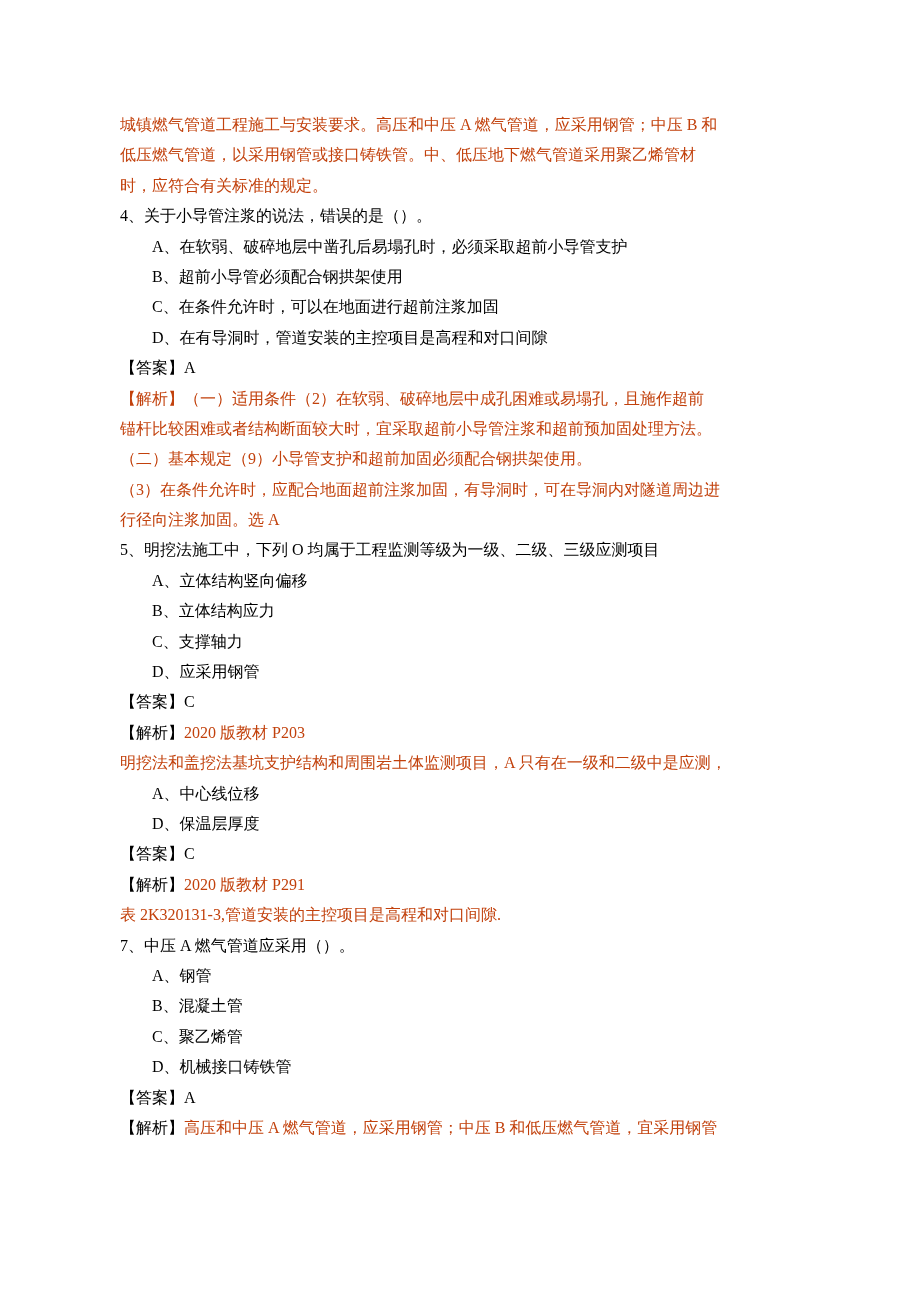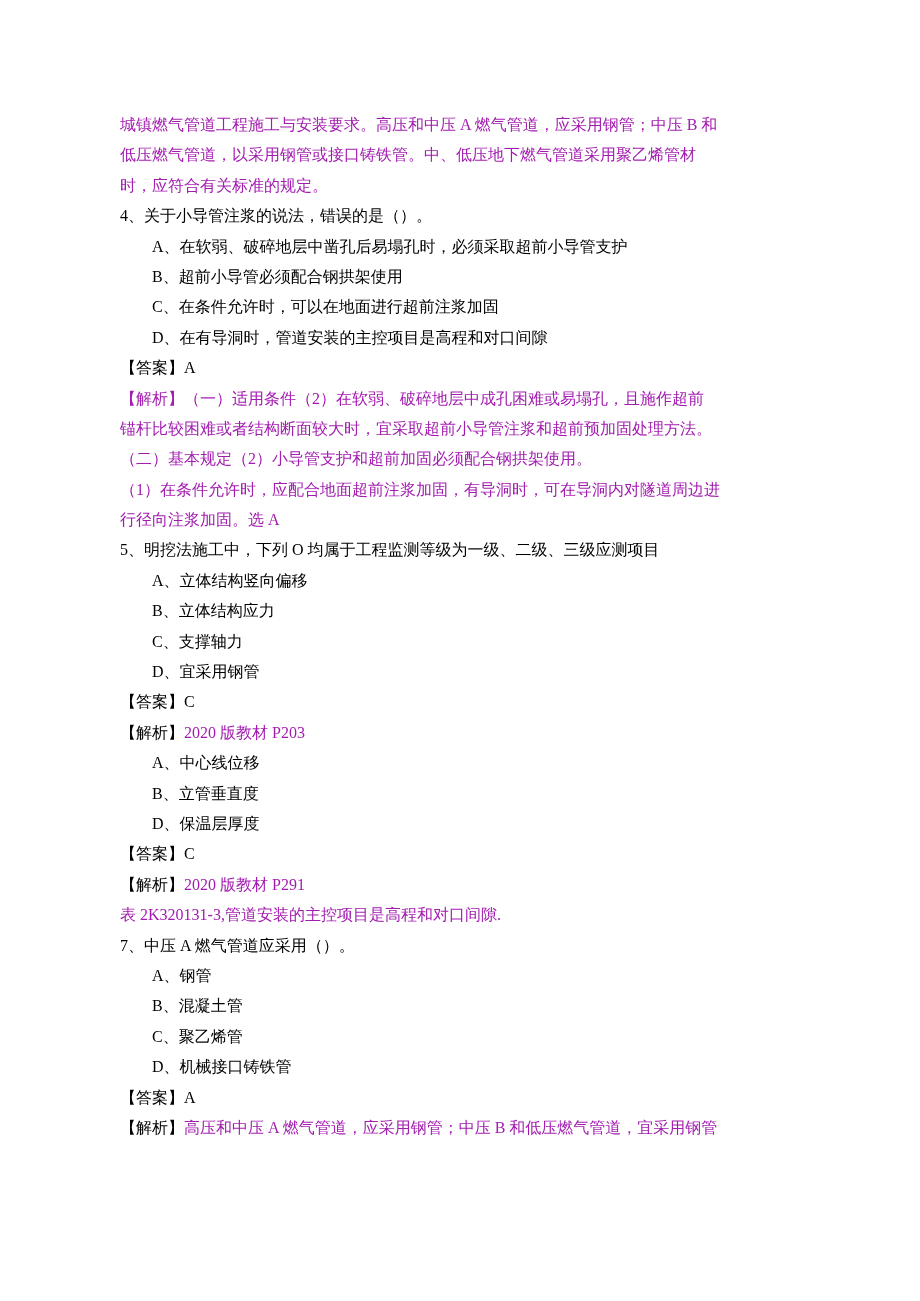--- a/index.html
+++ b/index.html
@@ -15,21 +15,21 @@
     width: 920px;
     min-height: 1301px;
     padding: 110px 120px 60px 120px;
     box-sizing: border-box;
   }
   .line {
     margin: 0;
     padding: 0;
   }
   .olive {
-    color: #a21caf;
+    color: #c2410c;
   }
   .black {
     color: #000000;
   }
   .indent1 {
     padding-left: 2em;
   }
 </style>
 </head>
 <body>
@@ -39,32 +39,32 @@
     <p class="line olive">低压燃气管道，以采用钢管或接口铸铁管。中、低压地下燃气管道采用聚乙烯管材</p>
     <p class="line olive">时，应符合有关标准的规定。</p>
     <p class="line black">4、关于小导管注浆的说法，错误的是（）。</p>
     <p class="line black indent1">A、在软弱、破碎地层中凿孔后易塌孔时，必须采取超前小导管支护</p>
     <p class="line black indent1">B、超前小导管必须配合钢拱架使用</p>
     <p class="line black indent1">C、在条件允许时，可以在地面进行超前注浆加固</p>
     <p class="line black indent1">D、在有导洞时，管道安装的主控项目是高程和对口间隙</p>
     <p class="line black">【答案】A</p>
     <p class="line olive">【解析】（一）适用条件（2）在软弱、破碎地层中成孔困难或易塌孔，且施作超前</p>
     <p class="line olive">锚杆比较困难或者结构断面较大时，宜采取超前小导管注浆和超前预加固处理方法。</p>
-    <p class="line olive">（二）基本规定（2）小导管支护和超前加固必须配合钢拱架使用。</p>
-    <p class="line olive">（1）在条件允许时，应配合地面超前注浆加固，有导洞时，可在导洞内对隧道周边进</p>
+    <p class="line olive">（二）基本规定（9）小导管支护和超前加固必须配合钢拱架使用。</p>
+    <p class="line olive">（3）在条件允许时，应配合地面超前注浆加固，有导洞时，可在导洞内对隧道周边进</p>
     <p class="line olive">行径向注浆加固。选 A</p>
     <p class="line black">5、明挖法施工中，下列 O 均属于工程监测等级为一级、二级、三级应测项目</p>
     <p class="line black indent1">A、立体结构竖向偏移</p>
     <p class="line black indent1">B、立体结构应力</p>
     <p class="line black indent1">C、支撑轴力</p>
-    <p class="line black indent1">D、宜采用钢管</p>
+    <p class="line black indent1">D、应采用钢管</p>
     <p class="line black">【答案】C</p>
     <p class="line"><span class="black">【解析】</span><span class="olive">2020 版教材 P203</span></p>
+    <p class="line olive">明挖法和盖挖法基坑支护结构和周围岩土体监测项目，A 只有在一级和二级中是应测，</p>
     <p class="line black indent1">A、中心线位移</p>
-    <p class="line black indent1">B、立管垂直度</p>
     <p class="line black indent1">D、保温层厚度</p>
     <p class="line black">【答案】C</p>
     <p class="line"><span class="black">【解析】</span><span class="olive">2020 版教材 P291</span></p>
     <p class="line olive">表 2K320131-3,管道安装的主控项目是高程和对口间隙.</p>
     <p class="line black">7、中压 A 燃气管道应采用（）。</p>
     <p class="line black indent1">A、钢管</p>
     <p class="line black indent1">B、混凝土管</p>
     <p class="line black indent1">C、聚乙烯管</p>
     <p class="line black indent1">D、机械接口铸铁管</p>
     <p class="line black">【答案】A</p>

